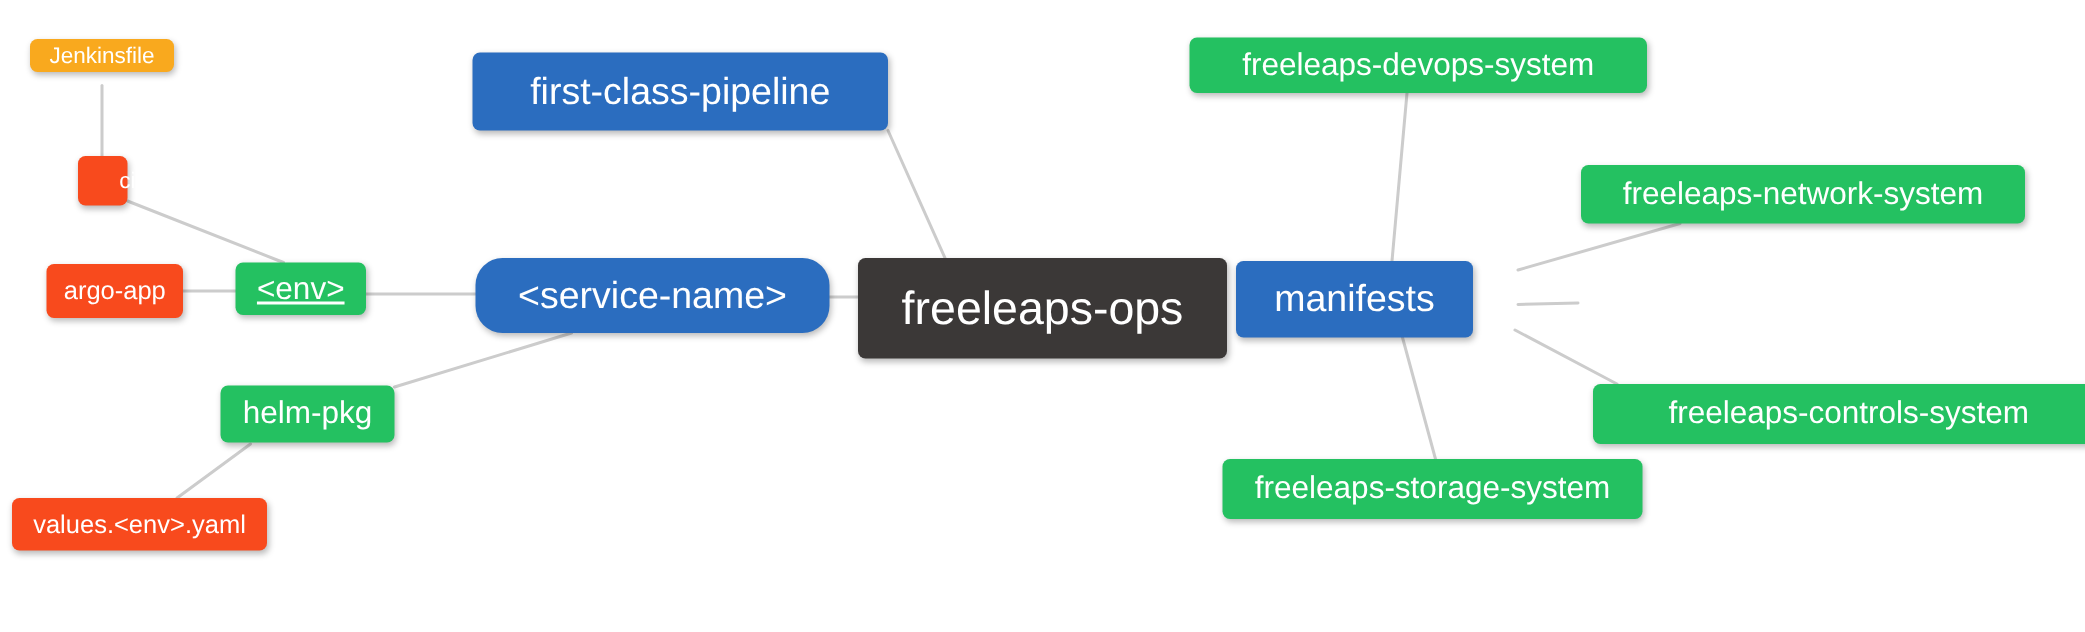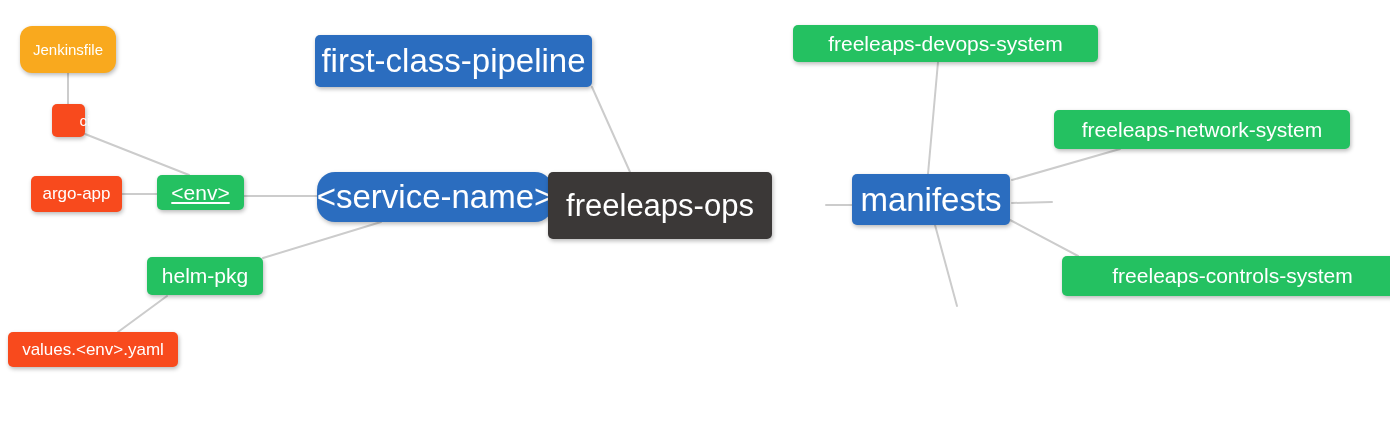--- a/index.html
+++ b/index.html
@@ -22,21 +22,21 @@
     cursor:pointer;
   }
   .n-orange{background:#F9A91E;}
   .n-red{background:#F84A1D;}
   .n-green{background:#24C161;}
   .n-blue{background:#2B6DBF;}
   .n-dark{background:#3B3837;}
   .fs15{font-size:15px;}
   .fs17{font-size:17px;}
   .fs21{font-size:21px;}
-  .fs25{font-size:33px;}
+  .fs25{font-size:25px;}
   .fs31{font-size:31px;}
 </style>
 </head>
 <body>
 
 <div class="canvas">
 
   <svg class="edges">
     <line x1="68" y1="57" x2="68" y2="105"></line>
     <line x1="85" y1="134" x2="189" y2="175"></line>
@@ -47,41 +47,42 @@
     <line x1="167" y1="296" x2="118" y2="332"></line>
     <line x1="592" y1="87" x2="630" y2="172"></line>
     <line x1="826" y1="205" x2="852" y2="205"></line>
     <line x1="938" y1="62" x2="928" y2="174"></line>
     <line x1="1012" y1="180" x2="1120" y2="149"></line>
     <line x1="1012" y1="203" x2="1052" y2="202"></line>
     <line x1="1010" y1="220" x2="1078" y2="256"></line>
     <line x1="935" y1="225" x2="957" y2="306"></line>
   </svg>
 
-  <div class="node n-orange fs15" style="left:20px;  top:26px;  width:96px;  height:47px;border-radius:12px;">Jenkinsfile</div>
+  <div class="node n-orange fs15" style="left:20px;  top:26px;  width:96px;  height:22px;">Jenkinsfile</div>
 
   <div class="node n-red fs15" style="left:52px;  top:104px; width:32px;  height:33px;padding-left:33px;">ci</div>
 
   <div class="node n-red fs17" style="left:31px;  top:176px; width:91px;  height:36px;">argo-app</div>
 
   <div class="node n-green fs21" style="left:157px; top:175px; width:87px;  height:35px;text-decoration:underline;">&lt;env&gt;</div>
 
   <div class="node n-green fs21" style="left:147px; top:257px; width:116px; height:38px;">helm-pkg</div>
 
   <div class="node n-red fs17" style="left:8px;   top:332px; width:170px; height:35px;">values.&lt;env&gt;.yaml</div>
 
   <div class="node n-blue fs25" style="left:315px; top:35px;  width:277px; height:52px;">first-class-pipeline</div>
 
   <div class="node n-blue fs25" style="left:317px; top:172px; width:236px; height:50px;border-radius:18px;">&lt;service-name&gt;</div>
 
-  <div class="node n-dark fs31" style="left:548px; top:172px; width:224px; height:67px;">freeleaps-ops</div>
+  <div class="node n-dark fs31" style="left:572px; top:172px; width:246px; height:67px;">freeleaps-ops</div>
 
-  <div class="node n-blue fs25" style="left:852px; top:174px; width:158px; height:51px;">manifests</div>
+  <div class="node n-blue fs25" style="left:824px; top:174px; width:158px; height:51px;">manifests</div>
 
   <div class="node n-green fs21" style="left:793px; top:25px;  width:305px; height:37px;">freeleaps-devops-system</div>
 
   <div class="node n-green fs21" style="left:1054px;top:110px; width:296px; height:39px;">freeleaps-network-system</div>
 
 
   <div class="node n-green fs21" style="left:1062px;top:256px; width:341px; height:40px;">freeleaps-controls-system</div>
 
+  <div class="node n-green fs21" style="left:815px; top:306px; width:280px; height:40px;">freeleaps-storage-system</div>
 
 </div>
 
 </body></html>

